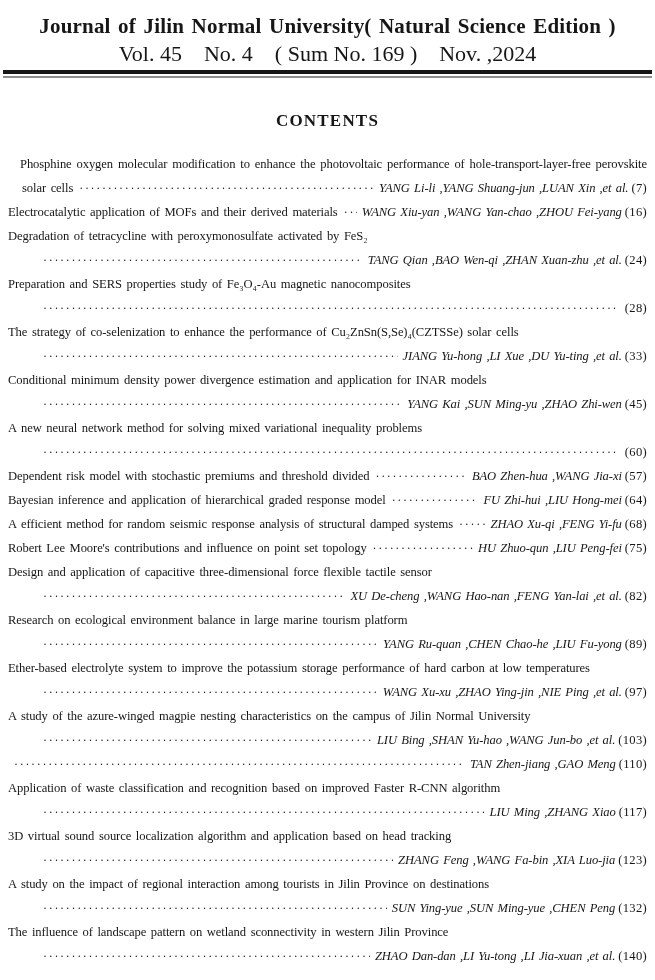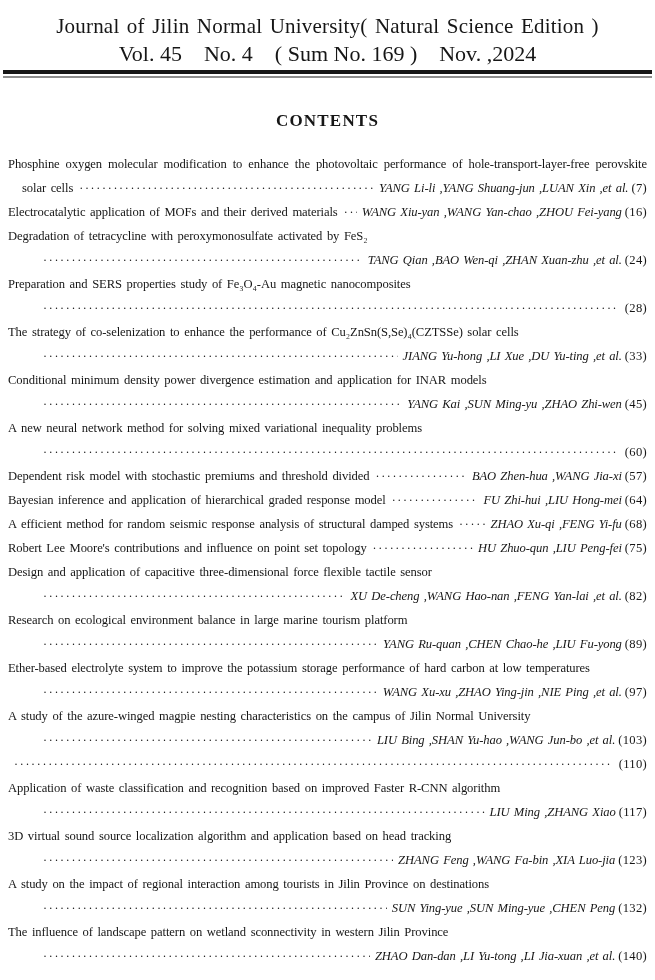--- a/index.html
+++ b/index.html
@@ -9,21 +9,21 @@
     height: 980px;
     background: #ffffff;
     color: #161616;
     font-family: "Liberation Serif", "DejaVu Serif", serif;
     box-sizing: border-box;
     padding-top: 14px;
     overflow: hidden;
   }
   .journal-title {
     text-align: center;
-    font-weight: normal;
+    font-weight: bold;
     font-size: 21px;
     line-height: 25px;
     letter-spacing: 0.2px;
     word-spacing: 2px;
   }
   .issue-line {
     text-align: center;
     font-size: 22px;
     line-height: 19px;
     margin-top: 5px;
@@ -55,20 +55,21 @@
     letter-spacing: -0.1px;
     word-spacing: 1.6px;
   }
   .title-line.justified {
     display: flex;
   }
   .title-line.justified .jtext {
     flex: 1 1 auto;
     text-align: justify;
     text-align-last: justify;
+    margin-left: 12px;
   }
   .flexline {
     display: flex;
     align-items: baseline;
   }
   .flexline .lead-text {
     flex: 0 0 auto;
     letter-spacing: -0.1px;
     word-spacing: 1.6px;
   }
@@ -193,20 +194,21 @@
         <span class="page-no">(97)</span>
       </div>
       <div class="line title-line">A study of the azure-winged magpie nesting characteristics on the campus of Jilin Normal University</div>
       <div class="line flexline indent-2">
         <span class="leader">················································································································································································································································································································································································································</span>
         <span class="authors">LIU Bing ,SHAN Yu-hao ,WANG Jun-bo ,et al.</span>
         <span class="page-no">(103)</span>
       </div>
       <div class="line flexline indent-0">
         <span class="leader">················································································································································································································································································································································································································</span>
+        <span class="authors">TAN Zhen-jiang ,GAO Meng</span>
         <span class="page-no">(110)</span>
       </div>
       <div class="line title-line">Application of waste classification and recognition based on improved Faster R-CNN algorithm</div>
       <div class="line flexline indent-2">
         <span class="leader">················································································································································································································································································································································································································</span>
         <span class="authors">LIU Ming ,ZHANG Xiao</span>
         <span class="page-no">(117)</span>
       </div>
       <div class="line title-line">3D virtual sound source localization algorithm and application based on head tracking</div>
       <div class="line flexline indent-2">

